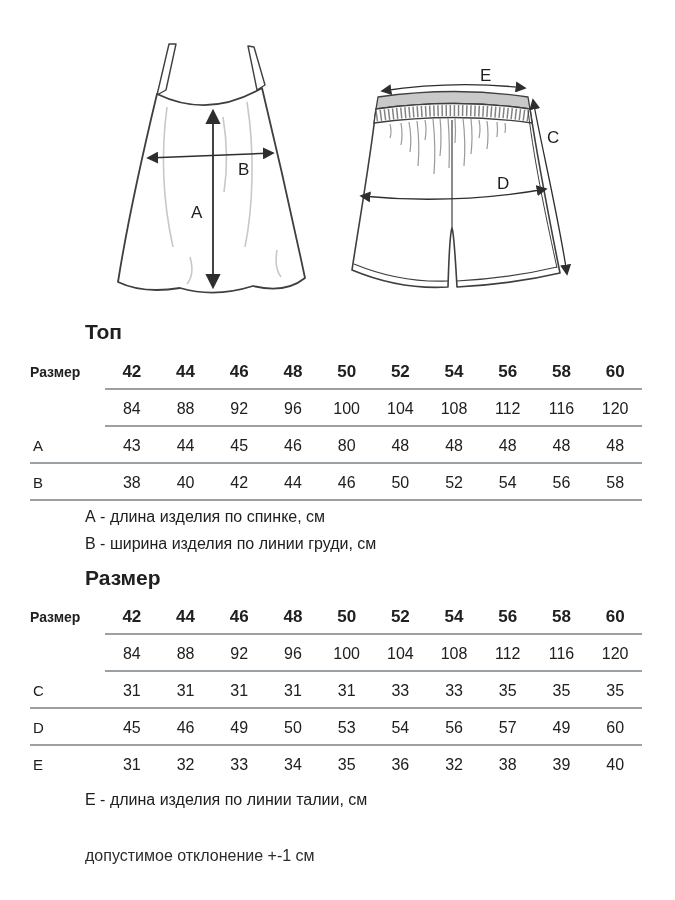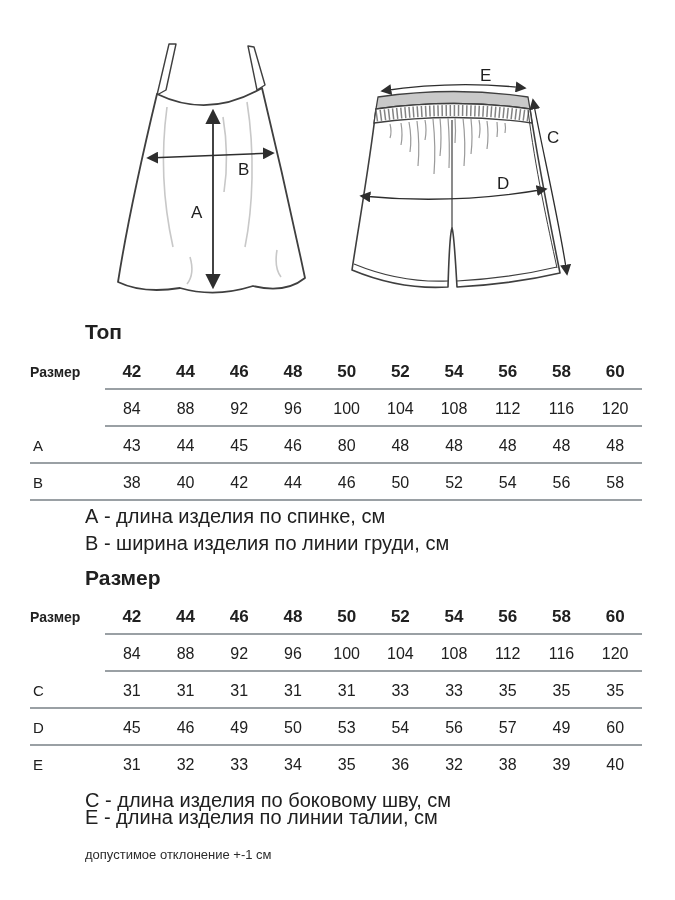--- a/index.html
+++ b/index.html
@@ -12,24 +12,24 @@
   .section-title{position:absolute;left:85px;font-weight:bold;font-size:21px}
   .size-table{position:absolute;left:30px;width:612px}
   .trow{position:relative;display:grid;grid-template-columns:75px repeat(10,1fr);align-items:center;height:37px}
   .trow::after{content:"";position:absolute;left:0;right:0;bottom:0;height:2px;background:#9aa0a4}
   .trow.partial::after{left:75px}
   .trow.noline::after{display:none}
   .rlabel{font-size:15px;padding-left:3px}
   .trow.header .rlabel{font-weight:bold;font-size:14px;padding-left:0}
   .cell{text-align:center;font-size:16px}
   .trow.header .cell{font-weight:bold;font-size:17px}
-  .legend{position:absolute;left:85px;font-size:20px}
+  .legend{position:absolute;left:85px;font-size:16px}
   .legend1 .legend-line{line-height:27px}
   .legend2 .legend-line{line-height:16.5px}
-  .note{position:absolute;left:85px;top:847px;font-size:13px;color:#2b2b2b}
+  .note{position:absolute;left:85px;top:847px;font-size:16px;color:#2b2b2b}
 </style>
 </head>
 <body>
 
 <svg style="left:95px;top:22px" width="240" height="288" viewBox="0 0 240 288">
   <defs>
     <marker id="arrA" viewBox="0 0 10 10" refX="8.5" refY="5" markerWidth="8.5" markerHeight="8.5" orient="auto-start-reverse">
       <path d="M0,0 L10,5 L0,10 z" fill="#2e2e2e"></path>
     </marker>
   </defs>
@@ -231,17 +231,16 @@
       <span class="cell">35</span>
       <span class="cell">36</span>
       <span class="cell">32</span>
       <span class="cell">38</span>
       <span class="cell">39</span>
       <span class="cell">40</span>
     </div>
 </div>
 
 <div class="legend legend2" style="top:792px">
-    <div class="legend-line">C - длина изделия по боковому шву, см</div>
     <div class="legend-line">E - длина изделия по линии талии, см</div>
   </div>
 
 <div class="note">допустимое отклонение +-1 см</div>
 
 </body></html>

